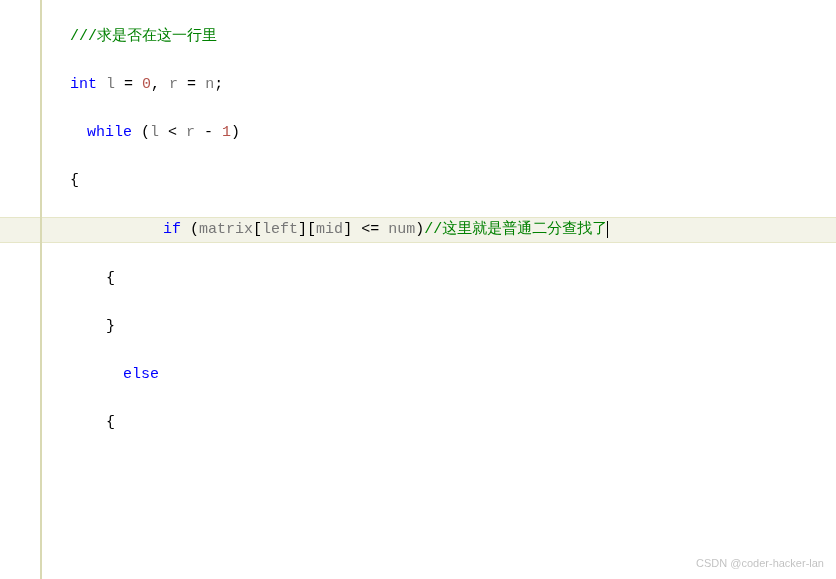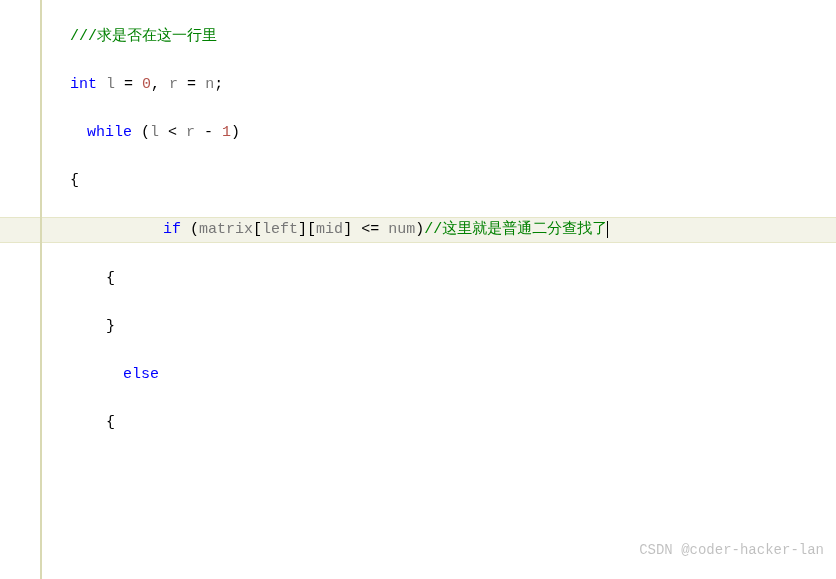--- a/index.html
+++ b/index.html
@@ -43,24 +43,24 @@
     .cursor {
       display: inline-block;
       width: 1px;
       height: 17px;
       background: #000;
       vertical-align: text-bottom;
     }
     .watermark {
       position: absolute;
       right: 12px;
-      bottom: 18px;
+      bottom: 6px;
       color: rgba(0,0,0,0.25);
-      font-family: Liberation Mono, monospace;
-      font-size: 14px;
+      font-family: Liberation Sans, sans-serif;
+      font-size: 11px;
       pointer-events: none;
     }
   </style>
 </head>
 <body>
 
 <div class="gutter"></div>
 
 <div class="code">
 <span class="line"><span class="comment">///求是否在这一行里</span></span>

